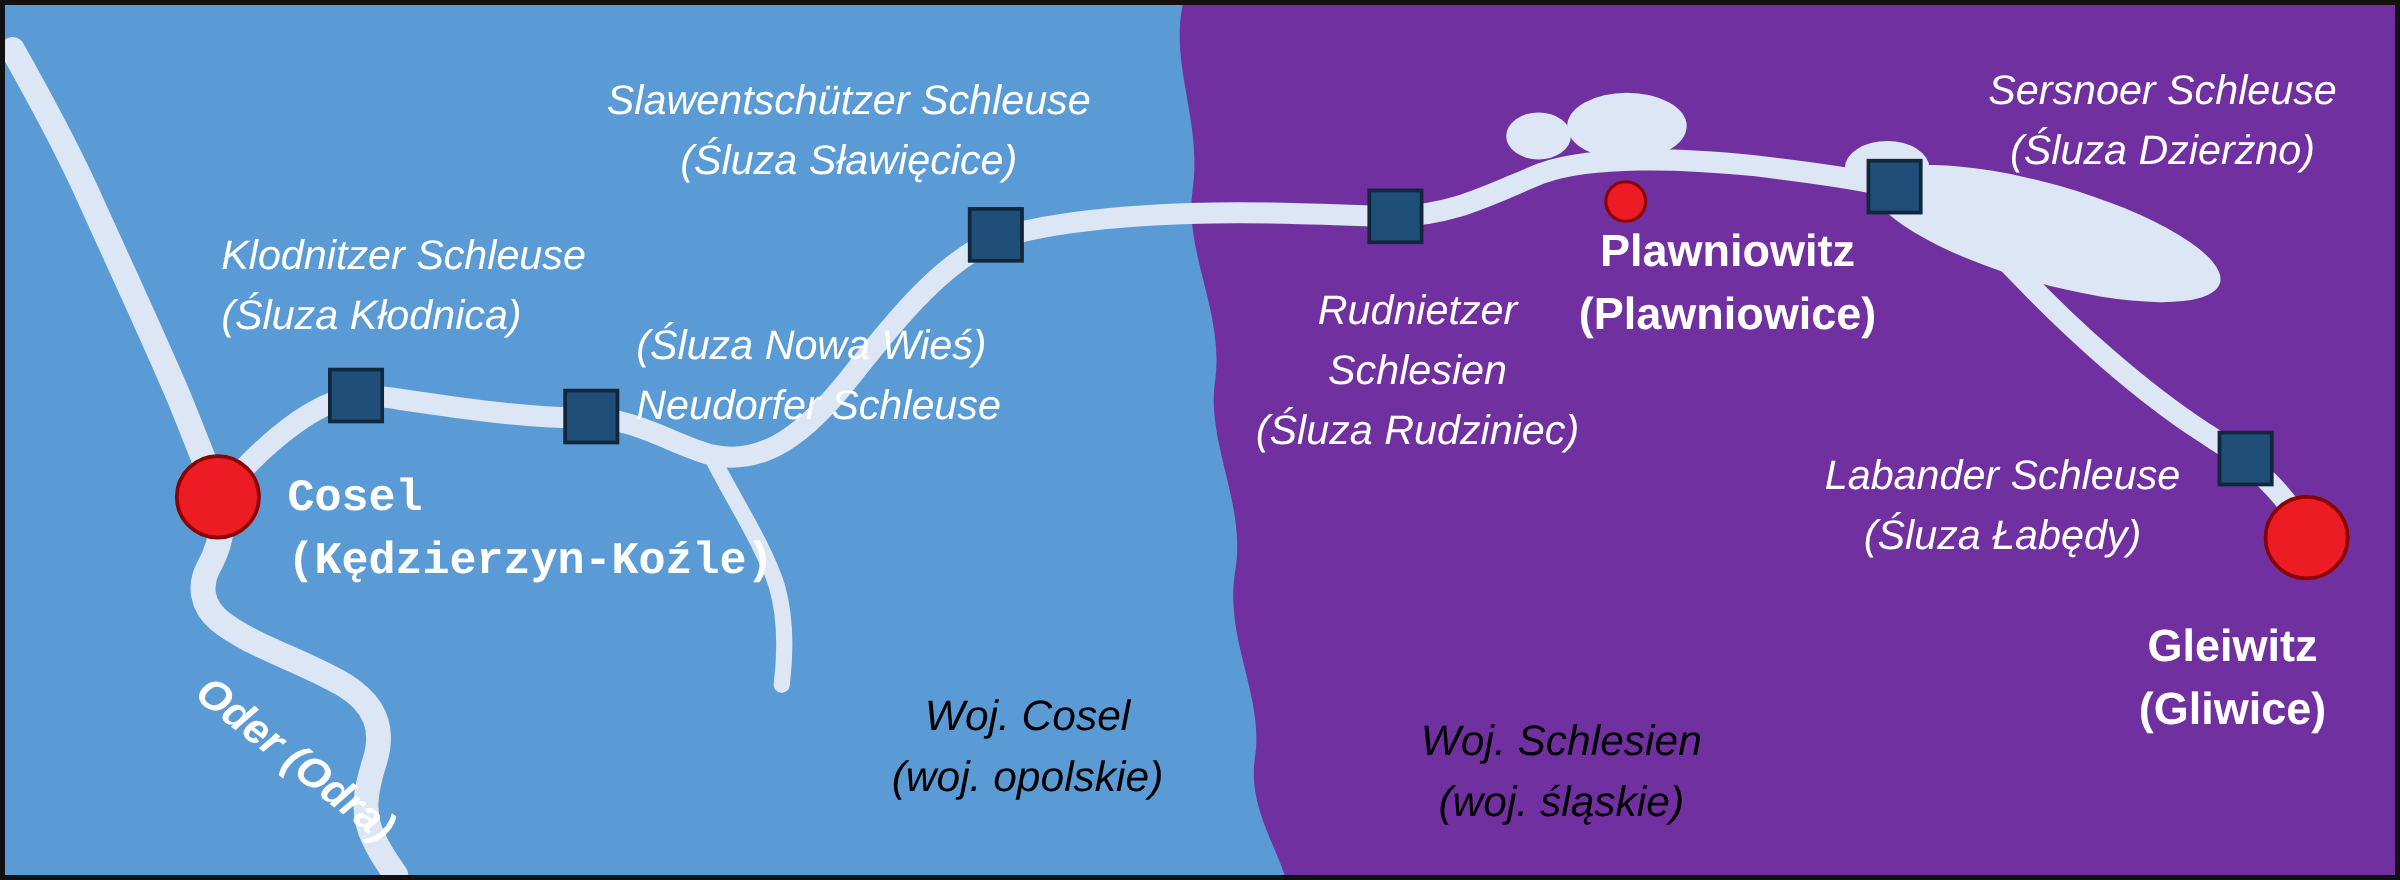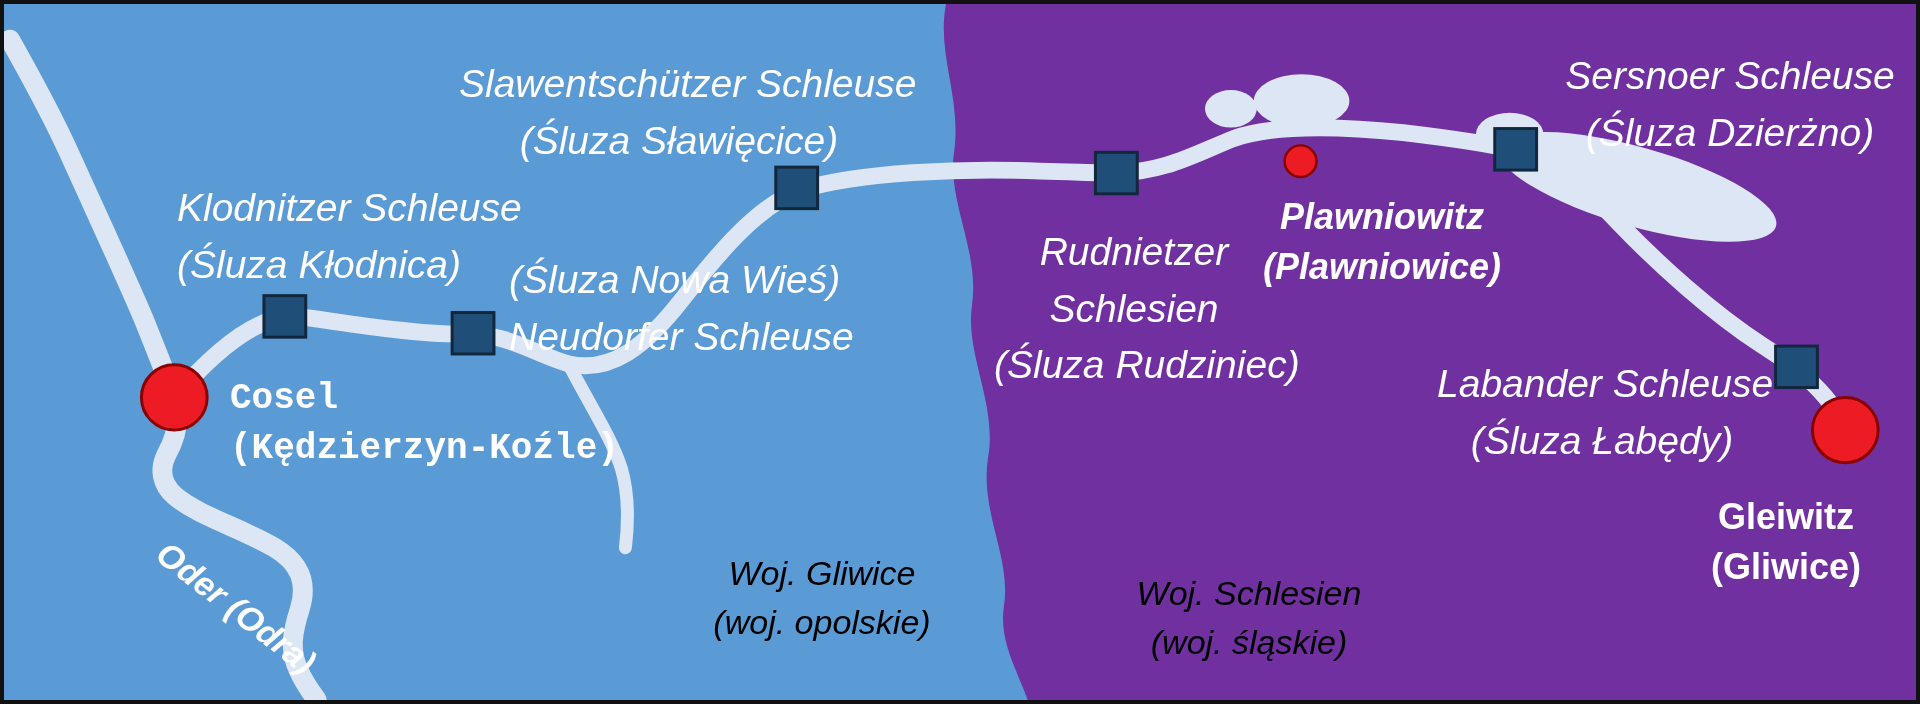--- a/index.html
+++ b/index.html
@@ -16,21 +16,21 @@
   .map-root svg {
     position: absolute;
     left: 0; top: 0;
     width: 100%; height: 100%;
     display: block;
   }
   .label {
     position: absolute;
     color: #ffffff;
     font-style: italic;
-    font-size: 39px;
+    font-size: 33px;
     line-height: 1.45;
     white-space: nowrap;
   }
   .label.center { text-align: center; }
   .label.city {
     font-style: normal;
     font-weight: 700;
     font-size: 36px;
     line-height: 1.38;
   }
@@ -145,32 +145,32 @@
   <div class="label center" style="left:1433px; top:352px; width:330px;">
     <div>Labander Schleuse</div>
     <div>(Śluza Łabędy)</div>
   </div>
 
   <div class="label city" style="left:226px; top:370px;font-family:Liberation Mono, monospace;">
     <div>Cosel</div>
     <div>(Kędzierzyn-Koźle)</div>
   </div>
 
-  <div class="label city center" style="left:1248px; top:188px; width:260px;font-style:italic;">
+  <div class="label city center" style="left:1248px; top:172px; width:260px;">
     <div>Plawniowitz</div>
     <div>(Plawniowice)</div>
   </div>
 
   <div class="label city center" style="left:1657px; top:488px; width:250px;">
     <div>Gleiwitz</div>
     <div>(Gliwice)</div>
   </div>
 
   <div class="label region center" style="left:668px; top:545px; width:300px;">
-    <div>Woj. Gliwice</div>
+    <div>Woj. Cosel</div>
     <div>(woj. opolskie)</div>
   </div>
 
   <div class="label region center" style="left:1095px; top:545px; width:300px;margin-top:20px;">
     <div>Woj. Schlesien</div>
     <div>(woj. śląskie)</div>
   </div>
 
   <div class="label river-name" style="left:172px; top:526px;">Oder (Odra)</div>
 

